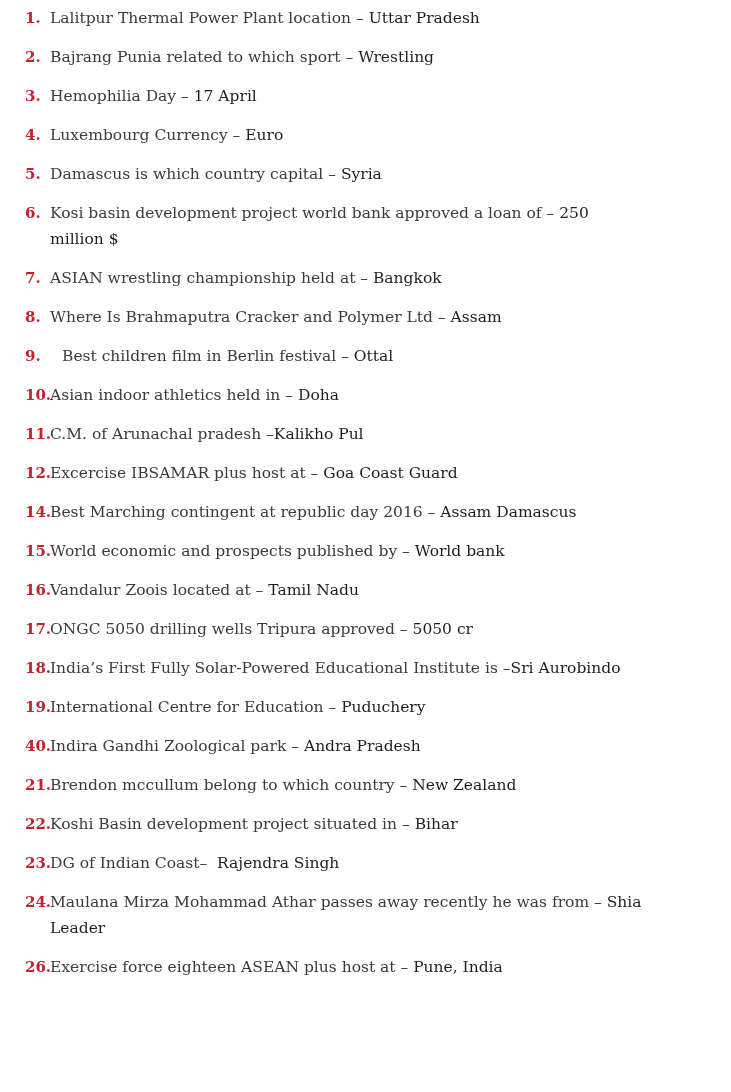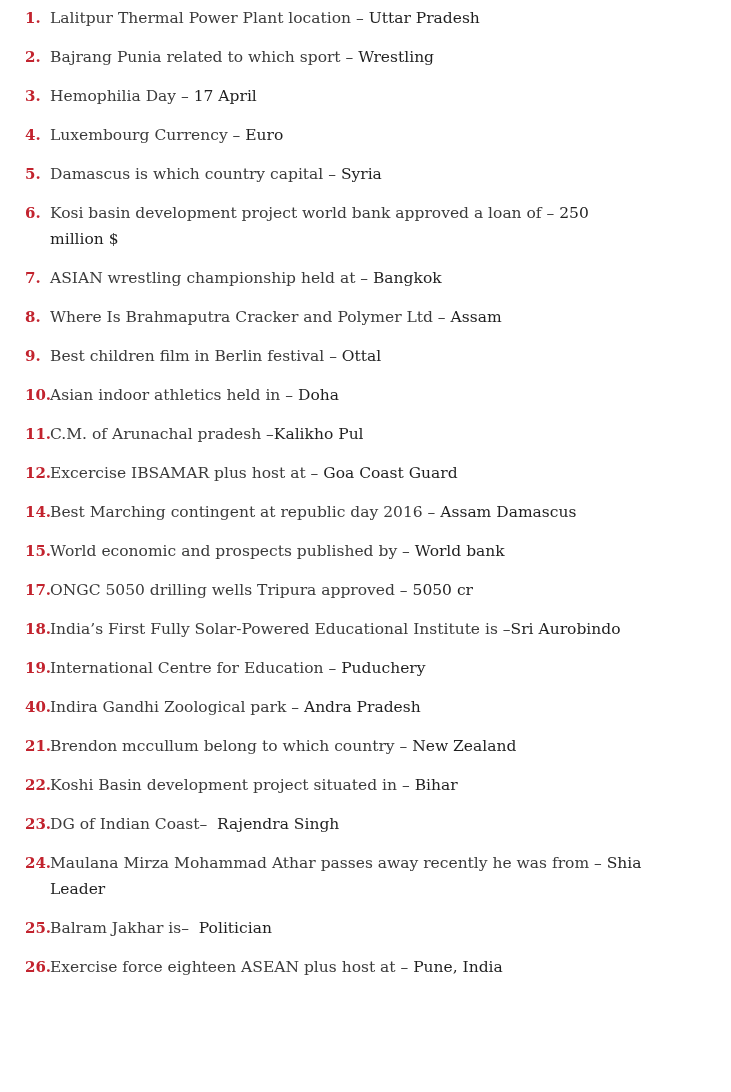--- a/index.html
+++ b/index.html
@@ -62,31 +62,31 @@
   <ol class="qa-list" id="qa-list">
       <li class="qa-row"><span class="num" style="color: rgb(194, 35, 46);">1.</span><span class="q" style="color: rgb(59, 59, 59);">Lalitpur Thermal Power Plant location – </span><b class="a" style="color: rgb(31, 31, 31);">Uttar Pradesh</b></li>
       <li class="qa-row"><span class="num" style="color: rgb(194, 35, 46);">2.</span><span class="q" style="color: rgb(59, 59, 59);">Bajrang Punia related to which sport – </span><b class="a" style="color: rgb(31, 31, 31);">Wrestling</b></li>
       <li class="qa-row"><span class="num" style="color: rgb(194, 35, 46);">3.</span><span class="q" style="color: rgb(59, 59, 59);">Hemophilia Day – </span><b class="a" style="color: rgb(31, 31, 31);">17 April</b></li>
       <li class="qa-row"><span class="num" style="color: rgb(194, 35, 46);">4.</span><span class="q" style="color: rgb(59, 59, 59);">Luxembourg Currency – </span><b class="a" style="color: rgb(31, 31, 31);">Euro</b></li>
       <li class="qa-row"><span class="num" style="color: rgb(194, 35, 46);">5.</span><span class="q" style="color: rgb(59, 59, 59);">Damascus is which country capital – </span><b class="a" style="color: rgb(31, 31, 31);">Syria</b></li>
       <li class="qa-row"><span class="num" style="color: rgb(194, 35, 46);">6.</span><span class="q" style="color: rgb(59, 59, 59);">Kosi basin development project world bank approved a loan of – </span><b class="a" style="color: rgb(31, 31, 31);">250
 million $</b></li>
       <li class="qa-row"><span class="num" style="color: rgb(194, 35, 46);">7.</span><span class="q" style="color: rgb(59, 59, 59);">ASIAN wrestling championship held at – </span><b class="a" style="color: rgb(31, 31, 31);">Bangkok</b></li>
       <li class="qa-row"><span class="num" style="color: rgb(194, 35, 46);">8.</span><span class="q" style="color: rgb(59, 59, 59);">Where Is Brahmaputra Cracker and Polymer Ltd – </span><b class="a" style="color: rgb(31, 31, 31);">Assam</b></li>
-      <li class="qa-row"><span class="num" style="color: rgb(194, 35, 46);">9.</span><span class="q" style="color: rgb(59, 59, 59);">Best children film in Berlin festival – </span><b class="a" style="color: rgb(31, 31, 31);">Ottal</b></li>
+      <li class="qa-row"><span class="num" style="color: rgb(194, 35, 46);">9.</span><span class="q" style="color: rgb(59, 59, 59); margin-left: 12px;">Best children film in Berlin festival – </span><b class="a" style="color: rgb(31, 31, 31);">Ottal</b></li>
       <li class="qa-row"><span class="num" style="color: rgb(194, 35, 46);">10.</span><span class="q" style="color: rgb(59, 59, 59);">Asian indoor athletics held in – </span><b class="a" style="color: rgb(31, 31, 31);">Doha</b></li>
       <li class="qa-row"><span class="num" style="color: rgb(194, 35, 46);">11.</span><span class="q" style="color: rgb(59, 59, 59);">C.M. of Arunachal pradesh –</span><b class="a" style="color: rgb(31, 31, 31);">Kalikho Pul</b></li>
       <li class="qa-row"><span class="num" style="color: rgb(194, 35, 46);">12.</span><span class="q" style="color: rgb(59, 59, 59);">Excercise IBSAMAR plus host at – </span><b class="a" style="color: rgb(31, 31, 31);">Goa Coast Guard</b></li>
       <li class="qa-row"><span class="num" style="color: rgb(194, 35, 46);">14.</span><span class="q" style="color: rgb(59, 59, 59);">Best Marching contingent at republic day 2016 – </span><b class="a" style="color: rgb(31, 31, 31);">Assam Damascus</b></li>
       <li class="qa-row"><span class="num" style="color: rgb(194, 35, 46);">15.</span><span class="q" style="color: rgb(59, 59, 59);">World economic and prospects published by – </span><b class="a" style="color: rgb(31, 31, 31);">World bank</b></li>
+      <li class="qa-row"><span class="num" style="color: rgb(194, 35, 46);">16.</span><span class="q" style="color: rgb(59, 59, 59);">Vandalur Zoois located at – </span><b class="a" style="color: rgb(31, 31, 31);">Tamil Nadu</b></li>
       <li class="qa-row"><span class="num" style="color: rgb(194, 35, 46);">17.</span><span class="q" style="color: rgb(59, 59, 59);">ONGC 5050 drilling wells Tripura approved – </span><b class="a" style="color: rgb(31, 31, 31);">5050 cr</b></li>
       <li class="qa-row"><span class="num" style="color: rgb(194, 35, 46);">18.</span><span class="q" style="color: rgb(59, 59, 59);">India’s First Fully Solar-Powered Educational Institute is –</span><b class="a" style="color: rgb(31, 31, 31);">Sri Aurobindo</b></li>
       <li class="qa-row"><span class="num" style="color: rgb(194, 35, 46);">19.</span><span class="q" style="color: rgb(59, 59, 59);">International Centre for Education – </span><b class="a" style="color: rgb(31, 31, 31);">Puduchery</b></li>
       <li class="qa-row"><span class="num" style="color: rgb(194, 35, 46);">40.</span><span class="q" style="color: rgb(59, 59, 59);">Indira Gandhi Zoological park – </span><b class="a" style="color: rgb(31, 31, 31);">Andra Pradesh</b></li>
       <li class="qa-row"><span class="num" style="color: rgb(194, 35, 46);">21.</span><span class="q" style="color: rgb(59, 59, 59);">Brendon mccullum belong to which country – </span><b class="a" style="color: rgb(31, 31, 31); margin-top: 44px;">New Zealand</b></li>
       <li class="qa-row"><span class="num" style="color: rgb(194, 35, 46);">22.</span><span class="q" style="color: rgb(59, 59, 59);">Koshi Basin development project situated in – </span><b class="a" style="color: rgb(31, 31, 31);">Bihar</b></li>
       <li class="qa-row"><span class="num" style="color: rgb(194, 35, 46);">23.</span><span class="q" style="color: rgb(59, 59, 59);">DG of Indian Coast–&nbsp; </span><b class="a" style="color: rgb(31, 31, 31);">Rajendra Singh</b></li>
       <li class="qa-row"><span class="num" style="color: rgb(194, 35, 46);">24.</span><span class="q" style="color: rgb(59, 59, 59);">Maulana Mirza Mohammad Athar passes away recently he was from – </span><b class="a" style="color: rgb(31, 31, 31);">Shia
 Leader</b></li>
-      <li class="qa-row"><span class="num" style="color: rgb(194, 35, 46);">25.</span><span class="q" style="color: rgb(59, 59, 59);">Balram Jakhar is–&nbsp; </span><b class="a" style="color: rgb(31, 31, 31);">Politician</b></li>
       <li class="qa-row"><span class="num" style="color: rgb(194, 35, 46);">26.</span><span class="q" style="color: rgb(59, 59, 59);">Exercise force eighteen ASEAN plus host at – </span><b class="a" style="color: rgb(31, 31, 31);">Pune, India</b></li>
     </ol>
 </div>
 
 </body></html>

